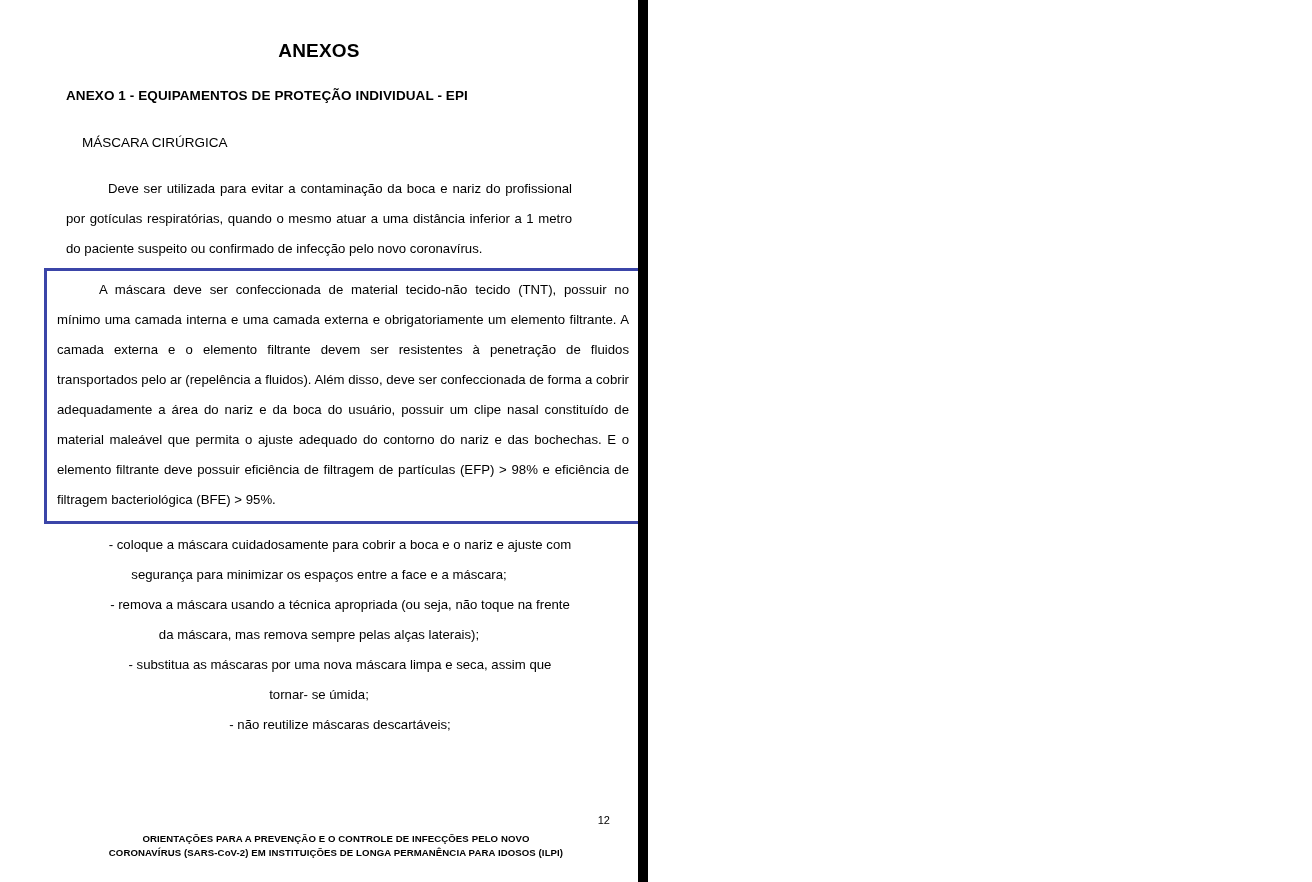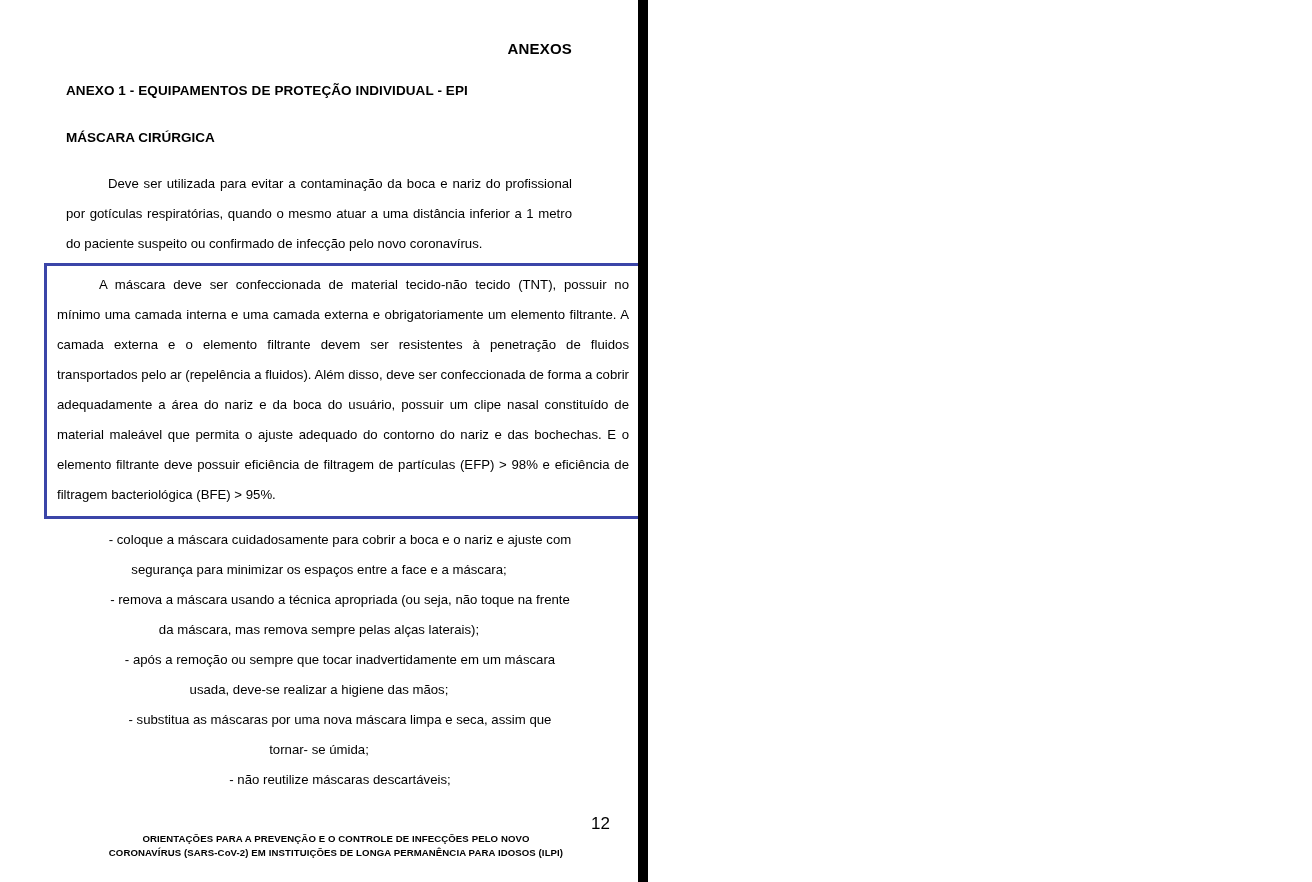--- a/index.html
+++ b/index.html
@@ -54,37 +54,37 @@
 
   .page-body-left {
     position: absolute;
     left: 66px;
     top: 40px;
     width: 506px;
   }
 
   
   .doc-title {
-    text-align: right;
-    font-size: 15px;
+    text-align: center;
+    font-size: 19px;
     font-weight: bold;
     letter-spacing: 0.2px;
     margin: 0 0 26px 0;
   }
   .doc-subtitle {
     text-align: left;
     font-size: 13.5px;
     font-weight: bold;
     letter-spacing: 0.1px;
     margin: 0 0 32px 0;
   }
   .section-head {
     font-size: 13.5px;
-    font-weight: bold;
-    margin: 0 0 22px 0;
+    font-weight: normal;
+    margin: 0 0 22px 16px;
     line-height: 1.25;
   }
   p.body {
     font-size: 13.2px;
     line-height: 30px;
     text-align: justify;
     margin: 0 0 0 0;
     text-indent: 42px;
   }
   p.body.gap { margin-top: 6px; }
@@ -103,21 +103,21 @@
     padding: 4px 10px 6px 10px;
     margin: 4px 0 6px -22px;
     width: 598px;
     box-sizing: border-box;
   }
   .blue-box p.body { text-indent: 42px; margin: 0; }
 
   
   .page-number {
     position: absolute;
-    font-size: 17px;
+    font-size: 11px;
     text-align: right;
   }
   .footer {
     position: absolute;
     text-align: center;
     font-size: 9.6px;
     font-weight: bold;
     line-height: 14px;
     letter-spacing: 0.1px;
   }
@@ -145,21 +145,20 @@
 
       <p class="body">Deve ser utilizada para evitar a contaminação da boca e nariz do profissional por gotículas respiratórias, quando o mesmo atuar a uma distância inferior a 1 metro do paciente suspeito ou confirmado de infecção pelo novo coronavírus.</p>
 
       <div class="blue-box">
         <p class="body">A máscara deve ser confeccionada de material tecido-não tecido (TNT), possuir no mínimo uma camada interna e uma camada externa e obrigatoriamente um elemento filtrante. A camada externa e o elemento filtrante devem ser resistentes à penetração de fluidos transportados pelo ar (repelência a fluidos). Além disso, deve ser confeccionada de forma a cobrir adequadamente a área do nariz e da boca do usuário, possuir um clipe nasal constituído de material maleável que permita o ajuste adequado do contorno do nariz e das bochechas. E o elemento filtrante deve possuir eficiência de filtragem de partículas (EFP) &gt; 98% e eficiência de filtragem bacteriológica (BFE) &gt; 95%.</p>
       </div>
 
 
       <p class="list-item">- coloque a máscara cuidadosamente para cobrir a boca e o nariz e ajuste com segurança para minimizar os espaços entre a face e a máscara;</p>
       <p class="list-item">- remova a máscara usando a técnica apropriada (ou seja, não toque na frente da máscara, mas remova sempre pelas alças laterais);</p>
-      <p class="list-item">- após a remoção ou sempre que tocar inadvertidamente em um máscara usada, deve-se realizar a higiene das mãos;</p>
       <p class="list-item">- substitua as máscaras por uma nova máscara limpa e seca, assim que tornar- se úmida;</p>
       <p class="list-item">- não reutilize máscaras descartáveis;</p>
 
     </div>
 
     <div class="page-number pagenum-left">12</div>
 
     <div class="footer footer-left">
       <div>ORIENTAÇÕES PARA A PREVENÇÃO E O CONTROLE DE INFECÇÕES PELO NOVO</div>
       <div>CORONAVÍRUS (SARS-CoV-2) EM INSTITUIÇÕES DE LONGA PERMANÊNCIA PARA IDOSOS (ILPI)</div>

